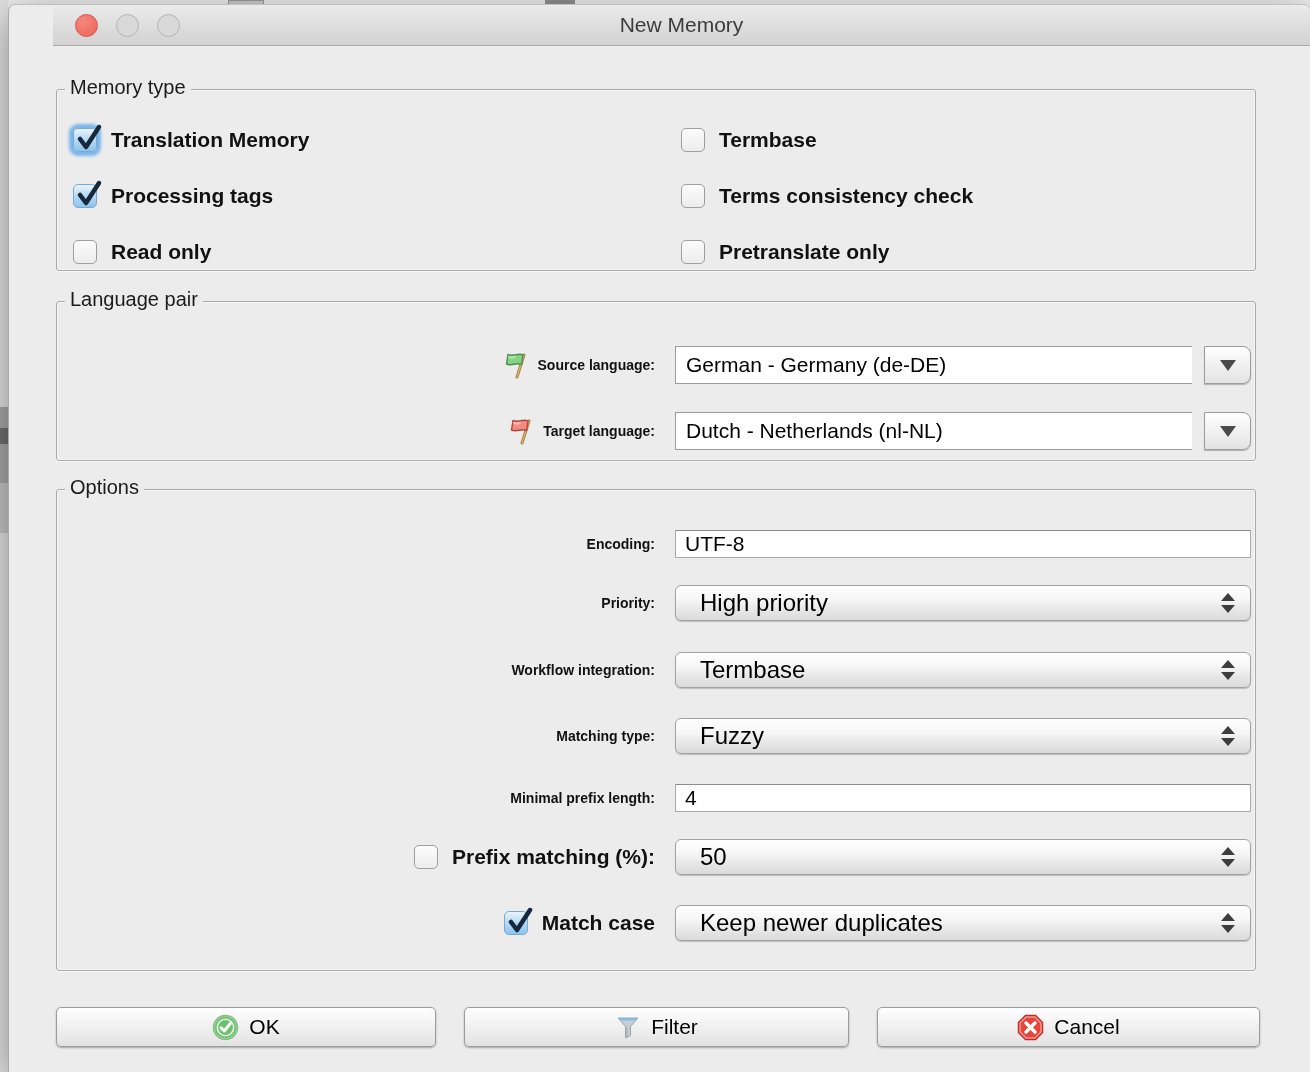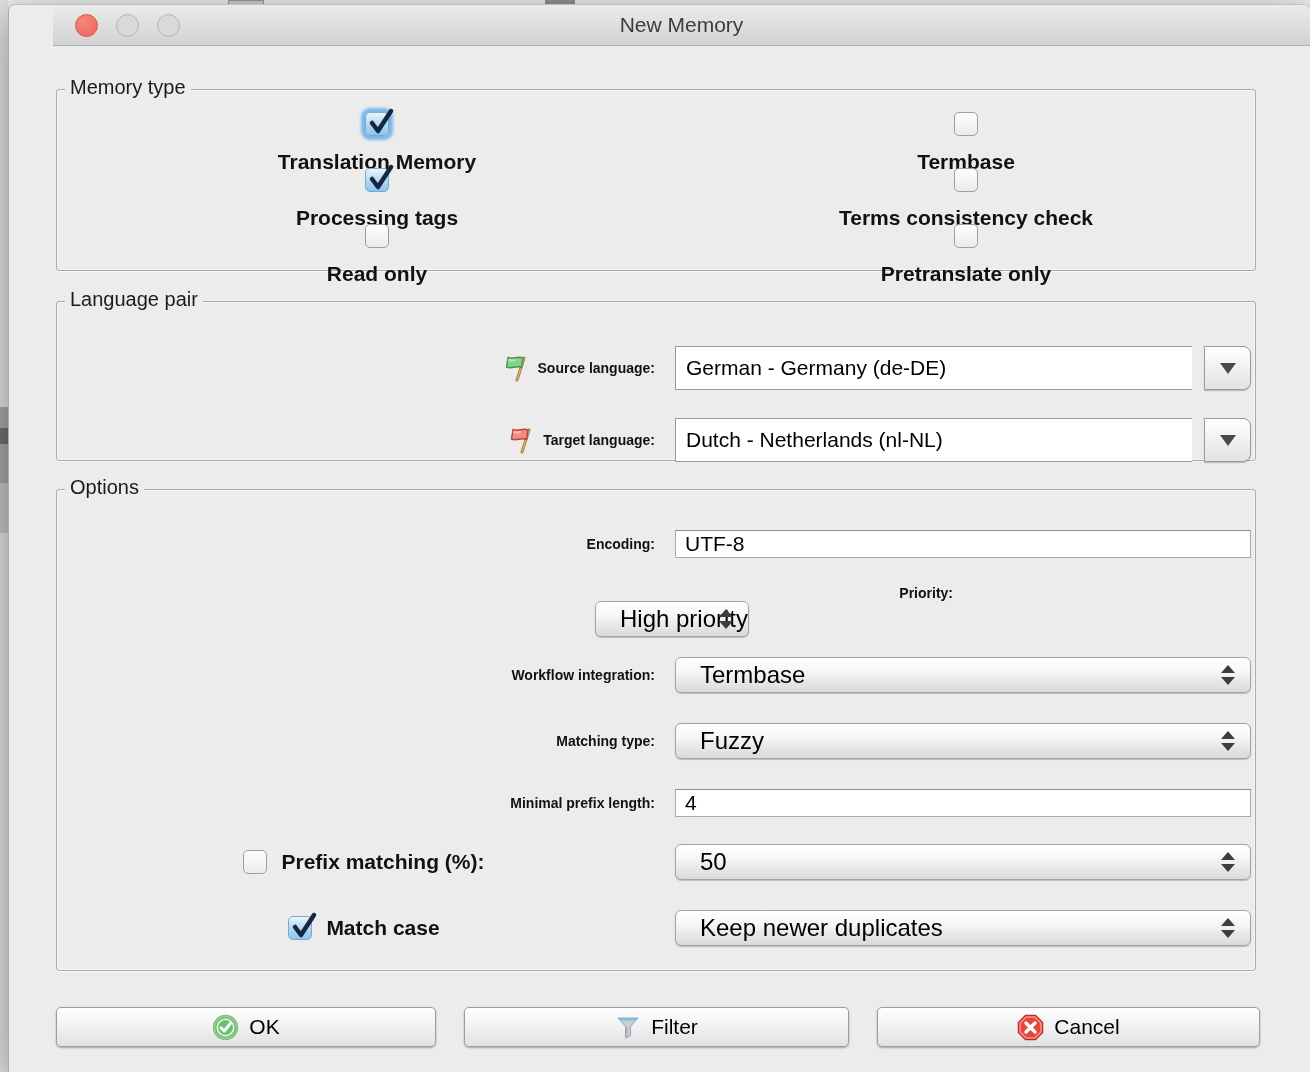--- a/index.html
+++ b/index.html
@@ -33,44 +33,44 @@
     border-radius:3px;box-shadow:inset 0 0 0 1px rgba(255,255,255,.55), 0 1px 0 rgba(255,255,255,.7);
     padding:0 4px 0 16px;box-sizing:border-box;}
   .legend{position:absolute;top:-14px;left:8px;background:#ececec;padding:0 5px;
     font-size:20px;color:#1b1b1b;}
   .gb-memory{top:84px;height:182px;}
   .gb-language{top:296px;height:160px;}
   .gb-options{top:484px;height:482px;}
 
   
   .cb-grid{display:grid;grid-template-columns:608px auto;padding-top:22px;}
-  .cb-row{height:56px;display:flex;align-items:center;gap:14px;flex-direction:column;}
+  .cb-row{height:56px;display:flex;align-items:center;gap:14px;}
   .cb{position:relative;width:24px;height:24px;border-radius:5px;border:1px solid #9e9e9e;
     background:linear-gradient(#fdfdfd,#ececec);box-sizing:border-box;flex:0 0 auto;}
   .cb.checked{background:linear-gradient(#e9f5fd,#b9dcf5 45%,#8ec4ed);border-color:#7aa9cf;}
   .cb.focused{box-shadow:0 0 3px 4px rgba(110,175,235,.9);}
   .cb svg{display:none;position:absolute;left:1px;top:-9px;overflow:visible;}
   .cb.checked svg{display:block;}
   .cb-label{font-size:21px;font-weight:bold;color:#111;white-space:nowrap;}
 
   
   .form{display:flex;flex-direction:column;}
   .row{display:flex;align-items:center;}
   .label-cell{width:582px;flex:0 0 auto;display:flex;align-items:center;
     justify-content:flex-end;gap:9px;text-align:right;}
-  .label-cell.left{justify-content:center;gap:14px;text-align:left;}
+  .label-cell.left{justify-content:flex-end;gap:14px;text-align:left;}
   .lbl{font-size:14px;font-weight:bold;color:#111;white-space:nowrap;}
   .ctl{flex:1;margin-left:20px;}
 
   .gb-language .form{padding-top:44px;}
   .gb-language .row{margin-bottom:28px;}
   .flag{width:28px;height:28px;flex:0 0 auto;}
 
   
-  .combo{display:flex;height:44px;gap:12px;}
+  .combo{display:flex;height:38px;gap:12px;}
   .combo-field{flex:1;background:#fff;border:1px solid #9b9b9b;border-right:none;
     display:flex;align-items:center;padding:0 10px;font-size:21px;color:#000;box-sizing:border-box;}
   .combo-btn{width:47px;box-sizing:border-box;border:1px solid #9b9b9b;border-radius:0 8px 8px 0;
     background:linear-gradient(#ffffff,#f2f2f2 45%,#e3e3e3);box-shadow:0 1px 1px rgba(0,0,0,.25);
     display:flex;align-items:center;justify-content:center;}
   .tri-dn{width:0;height:0;border-left:8px solid transparent;border-right:8px solid transparent;
     border-top:11px solid #4a4a4a;}
 
   
   .tf{width:100%;height:28px;box-sizing:border-box;background:#fff;border:1px solid #ababab;
@@ -83,21 +83,21 @@
     box-shadow:0 1px 1px rgba(0,0,0,.2);display:flex;align-items:center;
     padding-left:24px;box-sizing:border-box;}
   .popup-text{font-size:24px;color:#000;}
   .arrows{position:absolute;right:15px;top:50%;transform:translateY(-50%);}
   .arrows i{display:block;width:0;height:0;border-left:7px solid transparent;border-right:7px solid transparent;}
   .arrows .up{border-bottom:8px solid #3d3d3d;margin-bottom:4px;}
   .arrows .dn{border-top:8px solid #3d3d3d;}
 
   .gb-options .form{padding-top:40px;}
   .r-encoding{margin-bottom:27px;}
-  .r-priority{margin-bottom:20px;flex-direction:column;}
+  .r-priority{margin-bottom:31px;}
   .r-workflow{margin-bottom:30px;}
   .r-matching{margin-bottom:30px;}
   .r-minprefix{margin-bottom:27px;}
   .r-prefixmatch{margin-bottom:30px;}
 
   
   .btn{position:absolute;top:1002px;height:38px;border:1px solid #9c9c9c;border-radius:5px;
     background:linear-gradient(#ffffff,#efefef 55%,#e2e2e2);box-shadow:0 1px 2px rgba(0,0,0,.3);
     display:flex;align-items:center;justify-content:center;gap:10px;font-size:21px;color:#000;
     cursor:default;}

